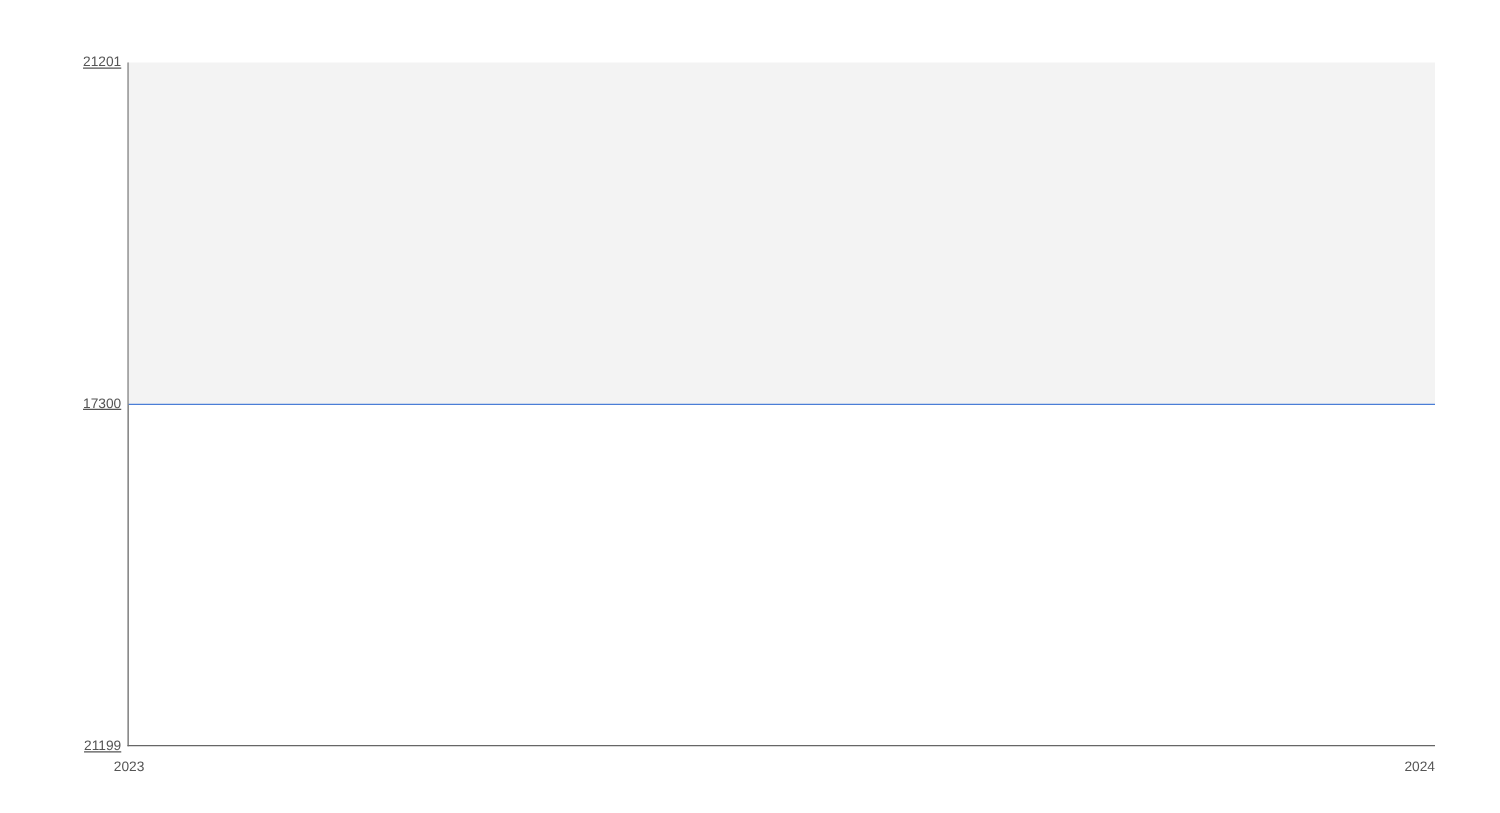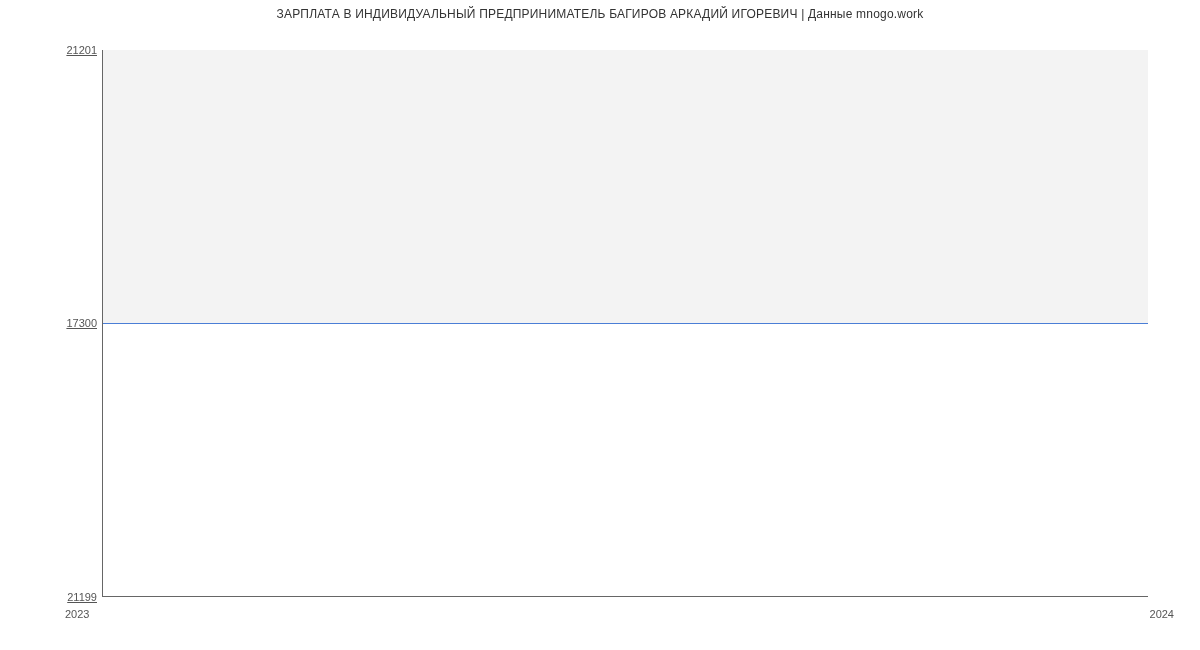--- a/index.html
+++ b/index.html
@@ -63,28 +63,27 @@
     }
     .y-tick-top { top: 50px; }
     .y-tick-mid { top: 323px; }
     .y-tick-bot { top: 597px; }
     .x-tick {
       position: absolute;
       top: 608px;
       font-size: 11px;
       color: #555;
     }
-    .x-tick-left { left: 65px; }
-    .x-tick-right { right: 26px; }
+    .x-tick-left { left: 91px; }
+    .x-tick-right { right: 52px; }
   </style>
 </head>
 <body>
 
 <div class="chart-container">
-  <div class="title">ЗАРПЛАТА В ИНДИВИДУАЛЬНЫЙ ПРЕДПРИНИМАТЕЛЬ БАГИРОВ АРКАДИЙ ИГОРЕВИЧ | Данные mnogo.work</div>
 
   <div class="y-tick y-tick-top">21201</div>
   <div class="y-tick y-tick-mid">17300</div>
   <div class="y-tick y-tick-bot">21199</div>
 
   <div class="plot-area">
     <div class="fill-area"></div>
     <div class="data-line"></div>
   </div>
 

